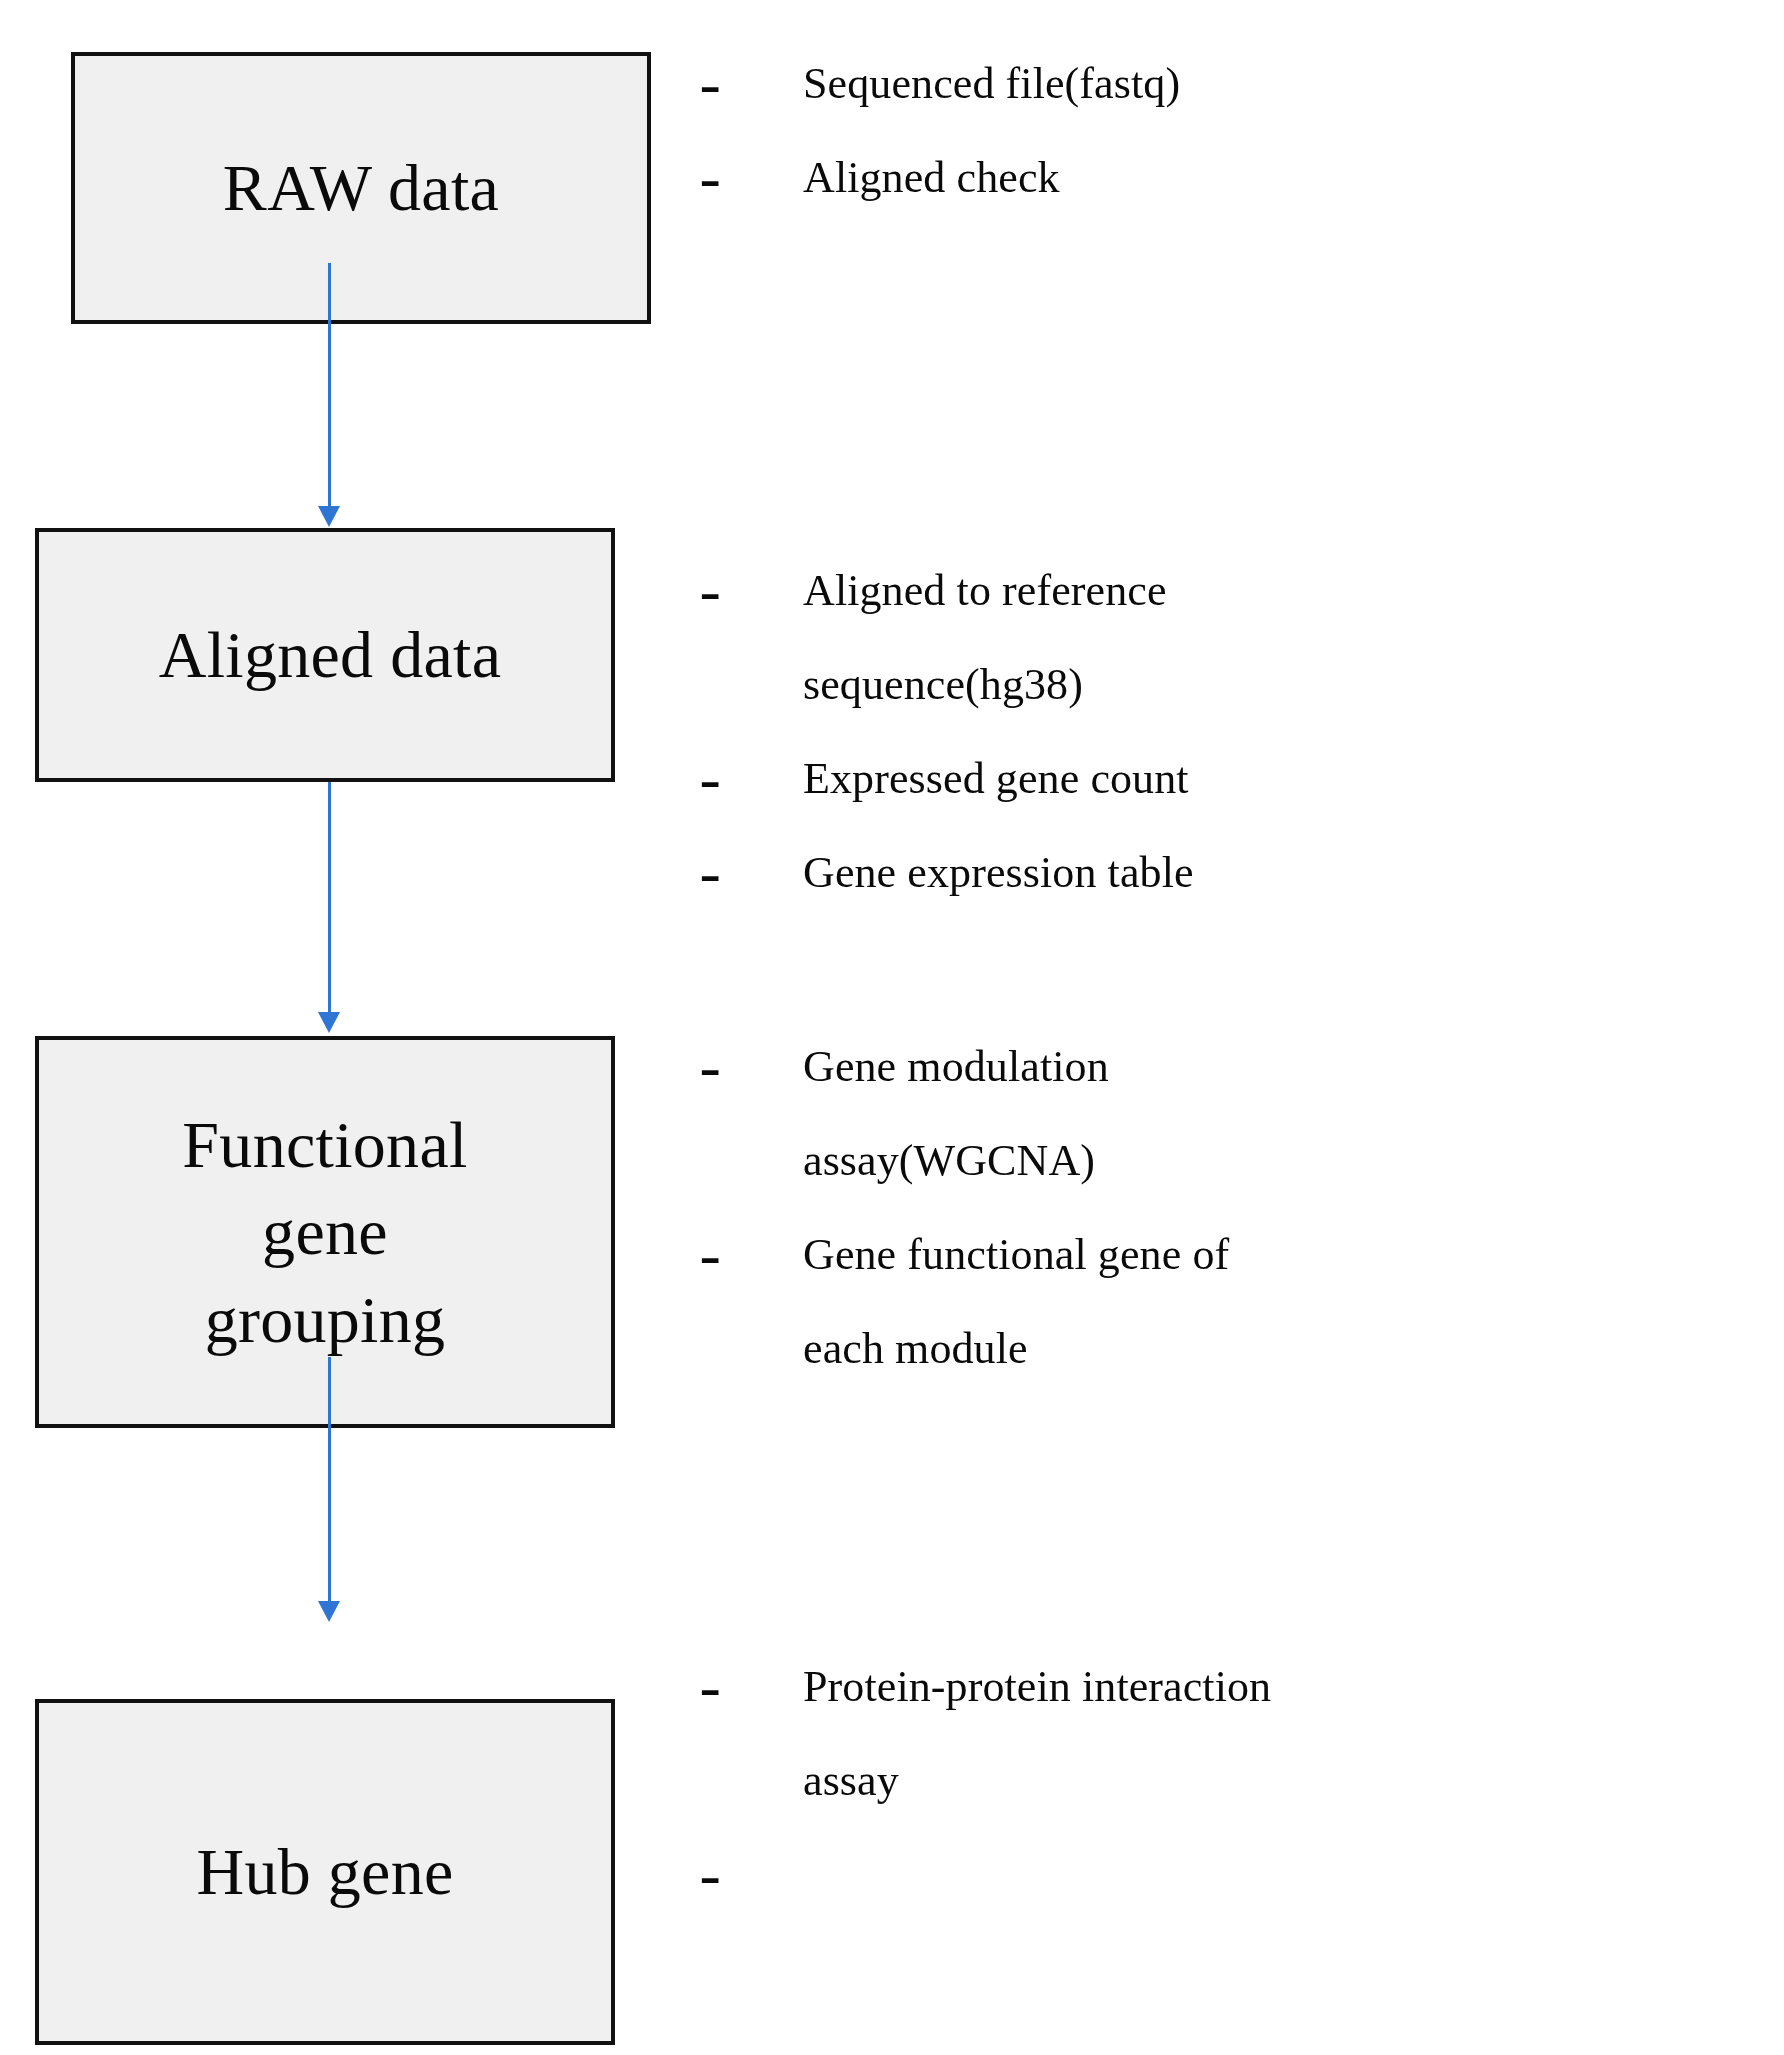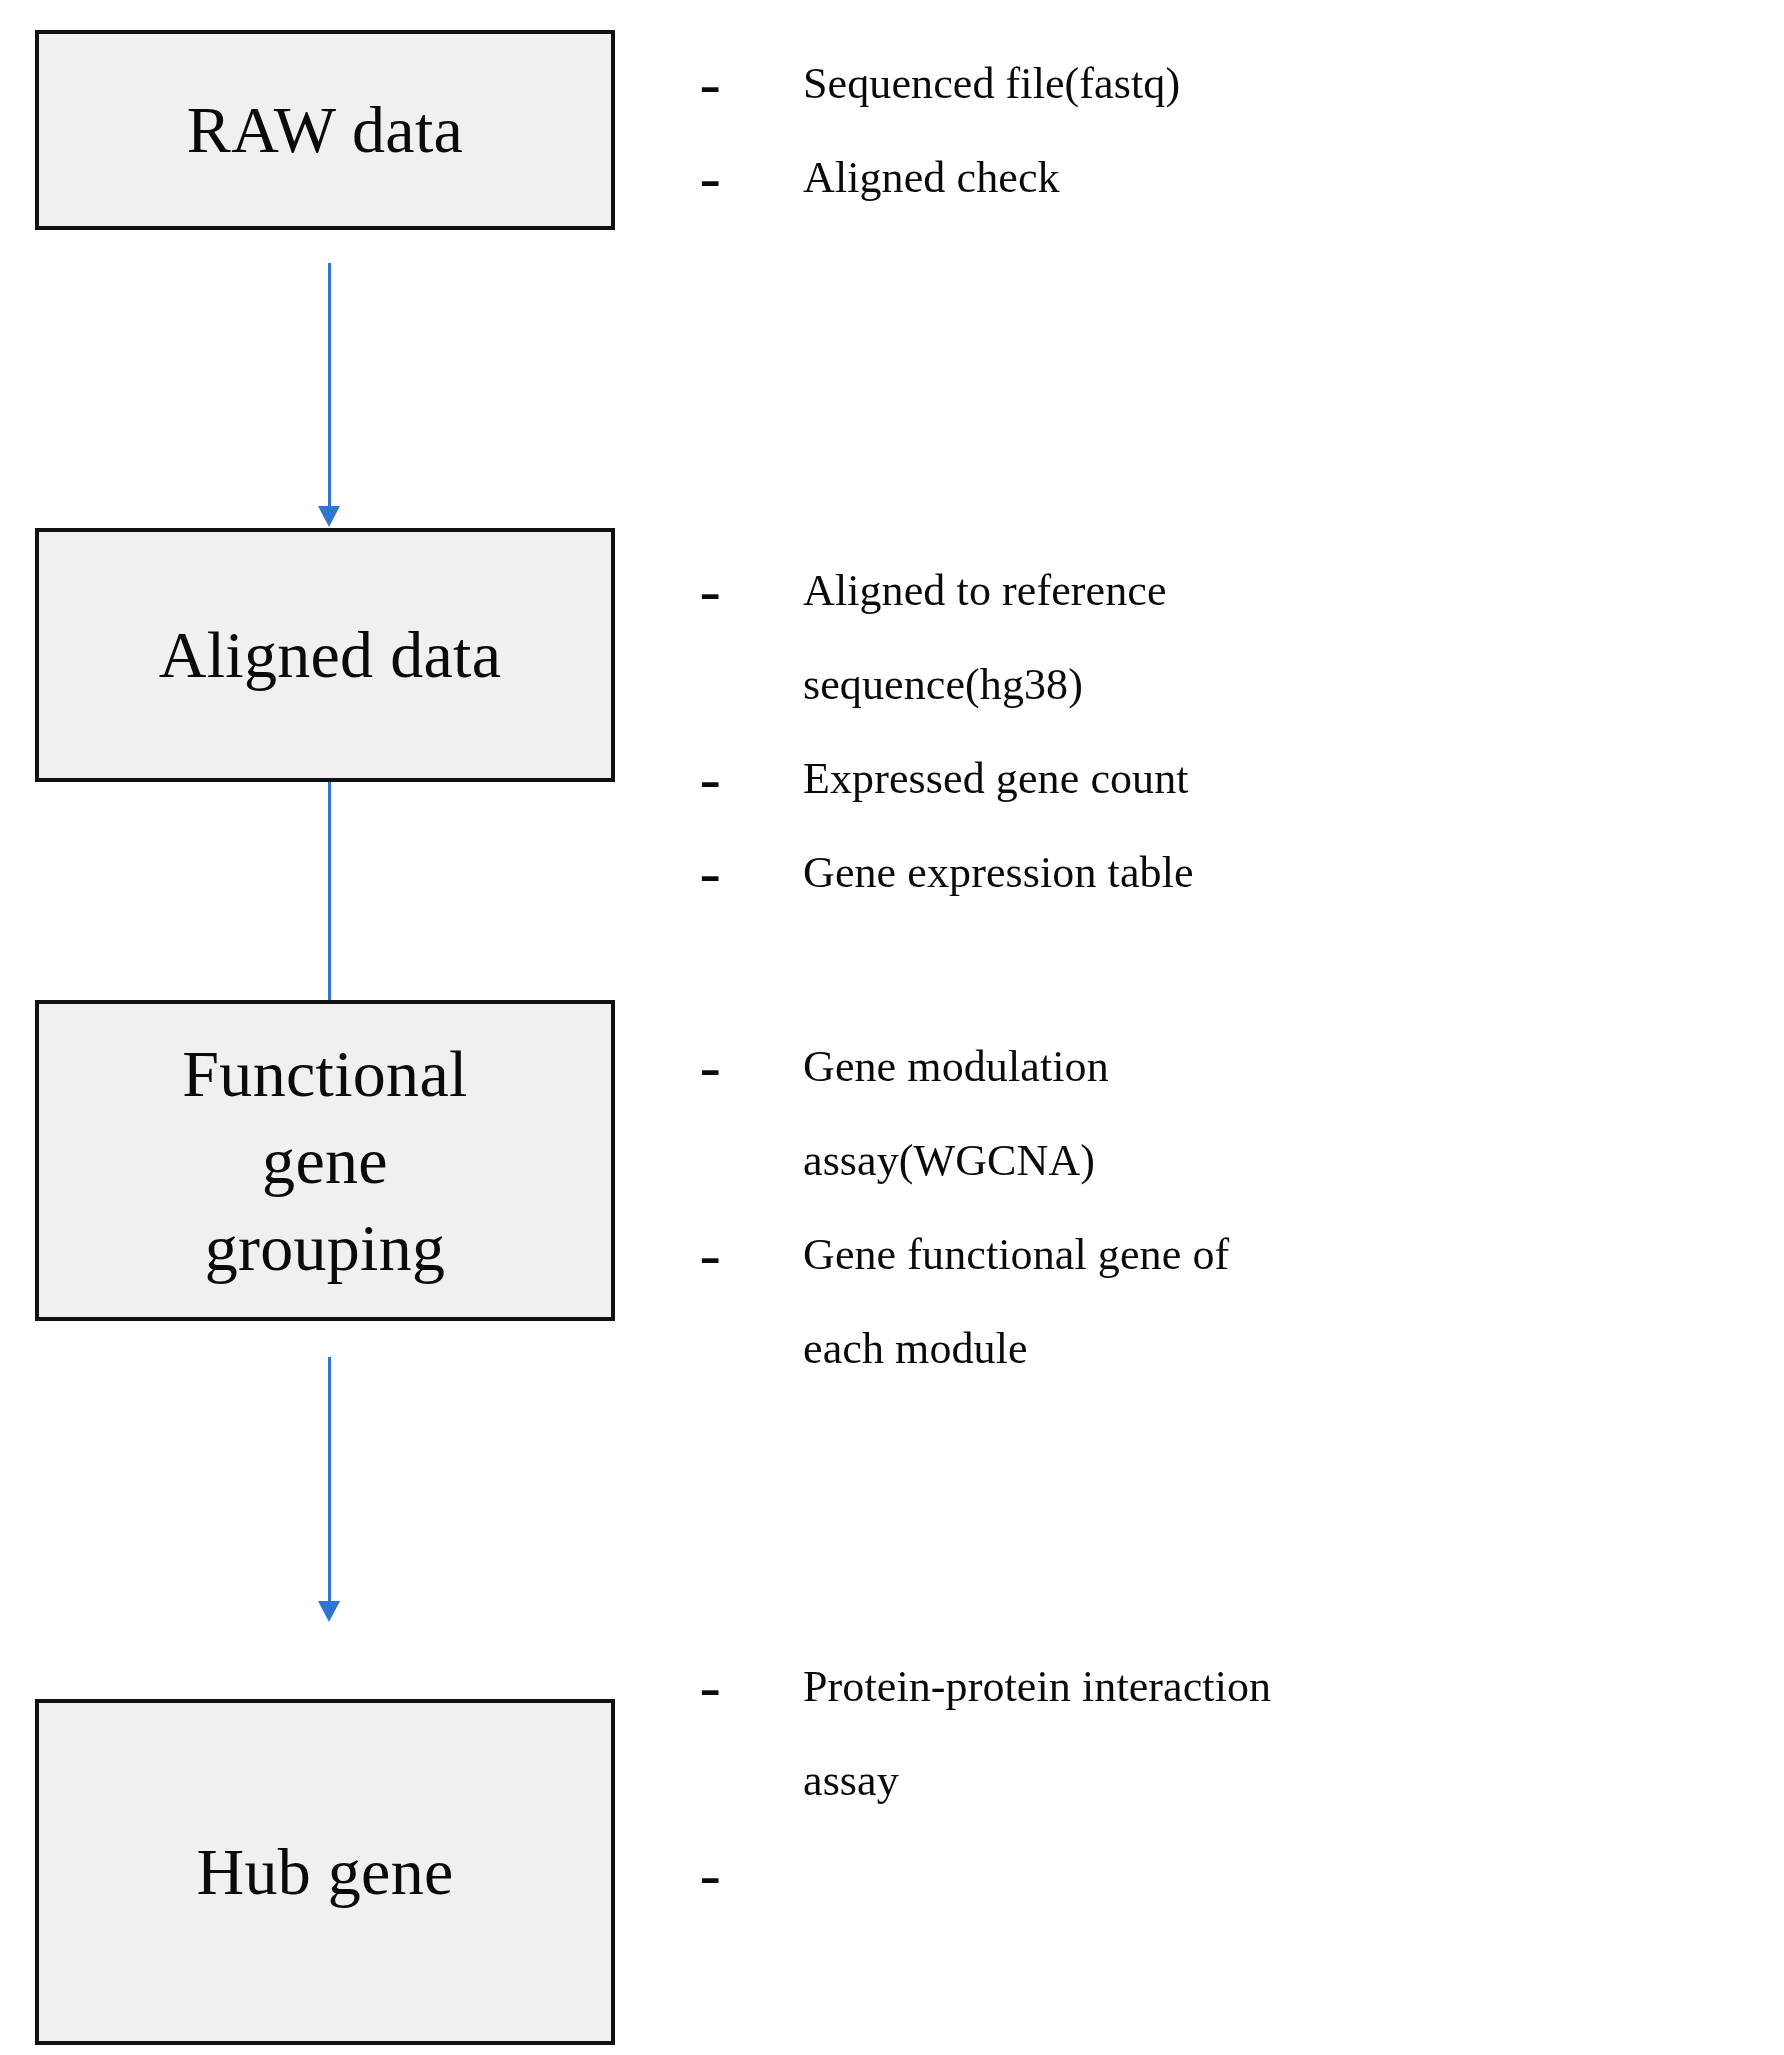--- a/index.html
+++ b/index.html
@@ -36,23 +36,23 @@
     font-family: "Liberation Serif", "DejaVu Serif", serif;
     font-size: 66px;
     line-height: 1.32;
     text-align: center;
     color: #0a0a0a;
     letter-spacing: 0.3px;
     padding: 0 8.6px;
     white-space: pre-line;
   }
 
-  #node-0 { top: 30px;   height: 200px; }
+  #node-0 { top: 52px;   height: 272px; margin-left: 36px; }
   #node-1 { top: 528px;  height: 254px; padding-left: 10px; }
-  #node-2 { top: 1000px; height: 321px; }
+  #node-2 { top: 1036px; height: 392px; }
   #node-3 { top: 1699px; height: 346px; }
 
   
   .connector {
     position: absolute;
     left: 314px;
     width: 29px;
     height: 0;
   }
   .connector .stem {

